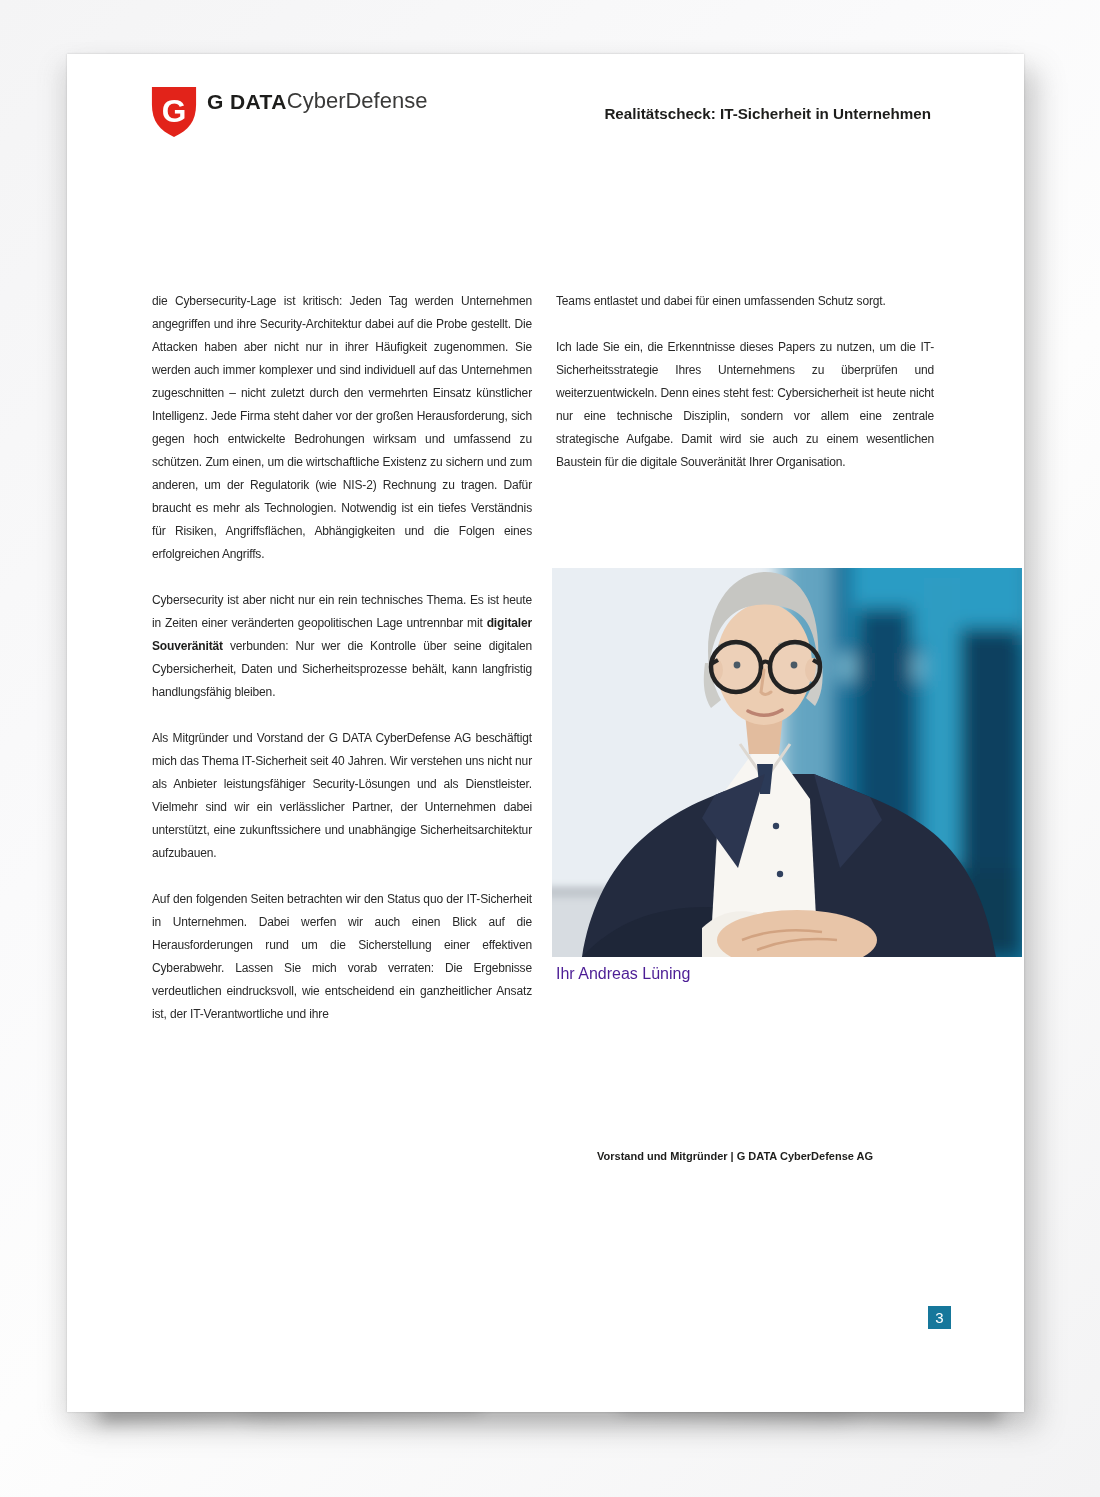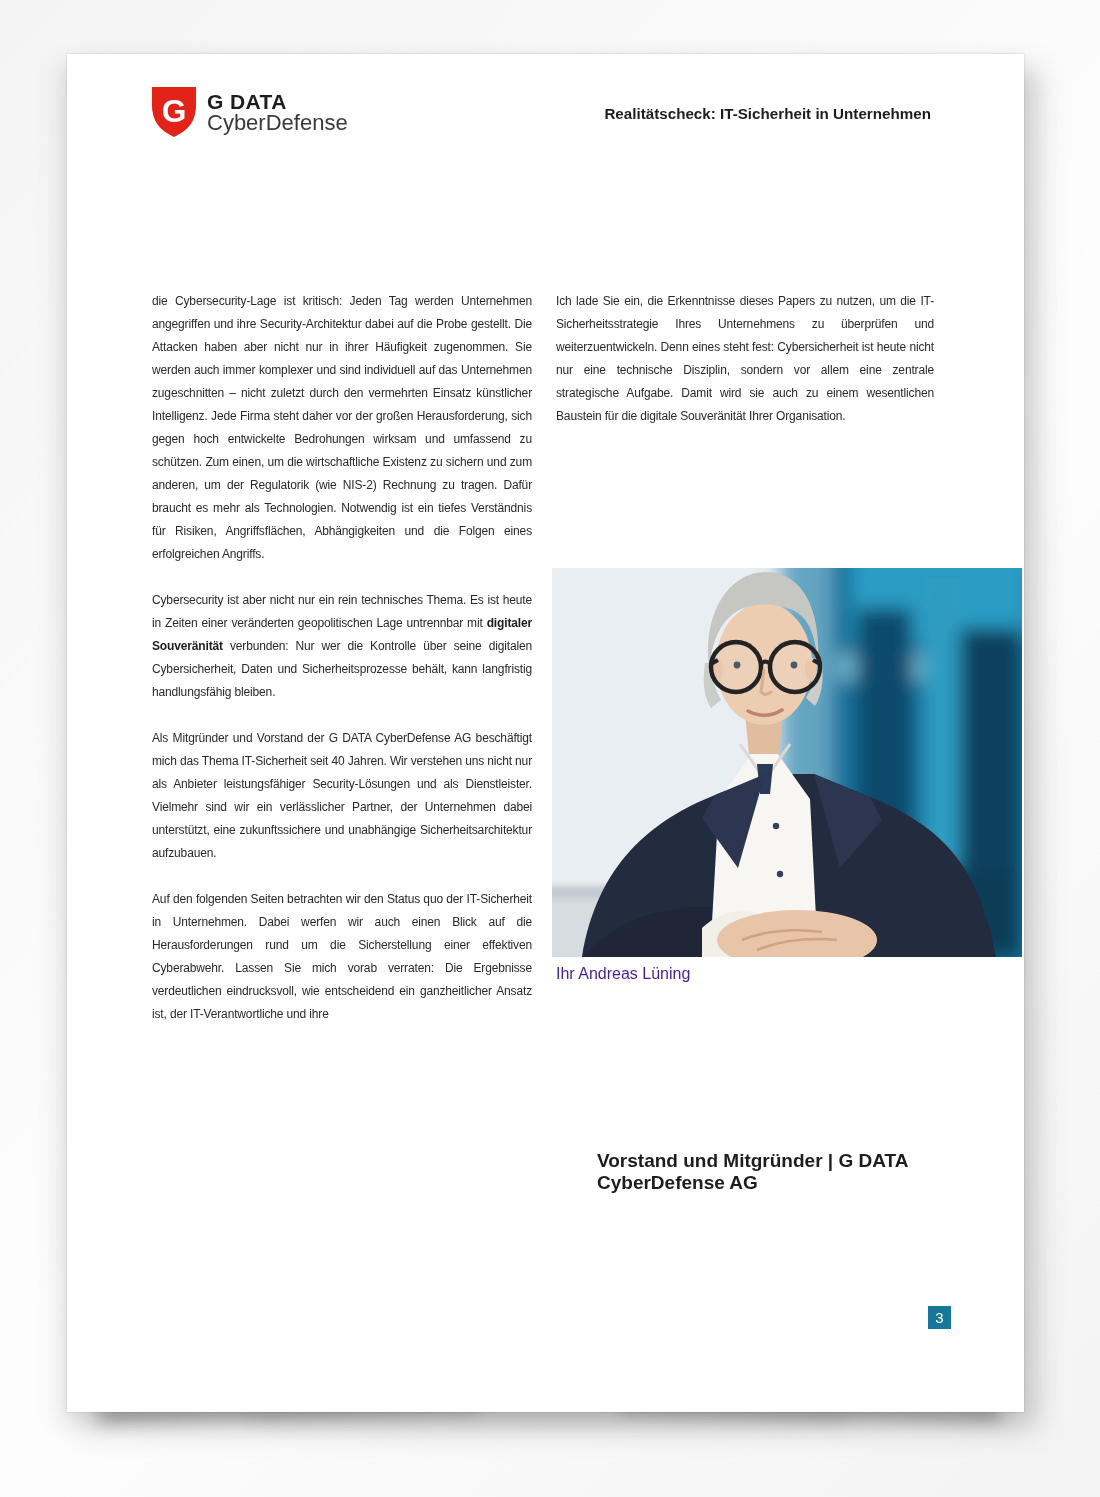--- a/index.html
+++ b/index.html
@@ -15,41 +15,41 @@
   .stack-shadow.s2{left:620px;top:1382px;width:380px;height:20px;transform:rotate(1.6deg);box-shadow:0 14px 16px rgba(0,0,0,.30);}
   .stack-shadow.s3{left:250px;top:1378px;width:600px;height:20px;box-shadow:0 18px 26px rgba(0,0,0,.16);}
 
   .sheet{
     position:absolute;left:67px;top:54px;width:957px;height:1358px;background:#ffffff;z-index:2;
     box-shadow:0 0 2px rgba(0,0,0,.18), 14px 16px 26px rgba(90,90,90,.28), -8px 10px 22px rgba(120,120,120,.16);
   }
 
   
   .brand{position:absolute;left:83px;top:30px;display:flex;align-items:flex-start;gap:9px;}
-  .brand-text{display:flex;flex-direction:column;padding-top:7px;}
+  .brand-text{display:flex;flex-direction:row;padding-top:7px;}
   .brand-name{font-size:21px;font-weight:800;color:#1d1d1b;letter-spacing:.4px;line-height:22px;}
   .brand-sub{font-size:22px;font-weight:400;color:#3a3a39;line-height:19px;}
   .doc-title{position:absolute;right:93px;top:51px;font-size:15.2px;font-weight:700;color:#1d1d1b;text-align:right;}
 
   
   .page-title{position:absolute;left:84px;top:148px;font-size:33px;font-weight:400;color:#1d1d1b;letter-spacing:-.3px;}
 
   
   .body-text{font-size:12px;line-height:23px;letter-spacing:-.15px;color:#292929;}
   .col-left{position:absolute;left:85px;top:236px;width:380px;}
   .col-right{position:absolute;left:489px;top:236px;width:378px;}
   .body-text p{margin:0 0 23px;text-align:justify;}
   .body-text b{font-weight:700;color:#1d1d1b;}
 
   
   .photo{position:absolute;left:485px;top:514px;width:470px;height:389px;overflow:hidden;background:#e9edf2;}
   .photo svg{display:block;}
 
   .photo-caption{position:absolute;left:489px;top:911px;font-size:16px;color:#4c1d95;}
-  .photo-credit{position:absolute;left:530px;top:1096px;font-size:19px;font-weight:700;color:#1d1d1b;}
+  .photo-credit{position:absolute;left:530px;top:1096px;font-size:11px;font-weight:700;color:#1d1d1b;}
 
   .page-num{
     position:absolute;left:861px;top:1252px;width:23px;height:23px;
     display:flex;align-items:center;justify-content:center;
     color:#ffffff;font-size:15px;font-weight:400;
   }
 </style>
 </head>
 <body>
 
@@ -75,20 +75,21 @@
 
 
   <div class="col-left body-text">
     <p>die Cybersecurity-Lage ist kritisch: Jeden Tag werden Unternehmen angegriffen und ihre Security-Architektur dabei auf die Probe gestellt. Die Attacken haben aber nicht nur in ihrer Häufigkeit zugenommen. Sie werden auch immer komplexer und sind individuell auf das Unternehmen zugeschnitten – nicht zuletzt durch den vermehrten Einsatz künstlicher Intelligenz. Jede Firma steht daher vor der großen Herausforderung, sich gegen hoch entwickelte Bedrohungen wirksam und umfassend zu schützen. Zum einen, um die wirtschaftliche Existenz zu sichern und zum anderen, um der Regulatorik (wie NIS-2) Rechnung zu tragen. Dafür braucht es mehr als Technologien. Notwendig ist ein tiefes Verständnis für Risiken, Angriffsflächen, Abhängigkeiten und die Folgen eines erfolgreichen Angriffs.</p>
     <p><span>Cybersecurity ist aber nicht nur ein rein technisches Thema. Es ist heute in Zeiten einer veränderten geopolitischen Lage untrennbar mit </span><b>digitaler Souveränität</b><span> verbunden: Nur wer die Kontrolle über seine digitalen Cybersicherheit, Daten und Sicherheitsprozesse behält, kann langfristig handlungsfähig bleiben.</span></p>
     <p>Als Mitgründer und Vorstand der G DATA CyberDefense AG beschäftigt mich das Thema IT-Sicherheit seit 40 Jahren. Wir verstehen uns nicht nur als Anbieter leistungsfähiger Security-Lösungen und als Dienstleister. Vielmehr sind wir ein verlässlicher Partner, der Unternehmen dabei unterstützt, eine zukunftssichere und unabhängige Sicherheitsarchitektur aufzubauen.</p>
     <p>Auf den folgenden Seiten betrachten wir den Status quo der IT-Sicherheit in Unternehmen. Dabei werfen wir auch einen Blick auf die Herausforderungen rund um die Sicherstellung einer effektiven Cyberabwehr. Lassen Sie mich vorab verraten: Die Ergebnisse verdeutlichen eindrucksvoll, wie entscheidend ein ganzheitlicher Ansatz ist, der IT-Verantwortliche und ihre</p>
   </div>
 
   <div class="col-right body-text">
+    <p>Teams entlastet und dabei für einen umfassenden Schutz sorgt.</p>
     <p>Ich lade Sie ein, die Erkenntnisse dieses Papers zu nutzen, um die IT-Sicherheitsstrategie Ihres Unternehmens zu überprüfen und weiterzuentwickeln. Denn eines steht fest: Cybersicherheit ist heute nicht nur eine technische Disziplin, sondern vor allem eine zentrale strategische Aufgabe. Damit wird sie auch zu einem wesentlichen Baustein für die digitale Souveränität Ihrer Organisation.</p>
   </div>
 
   <div class="photo">
     <svg width="470" height="389" viewBox="0 0 470 389" aria-hidden="true">
       <defs>
         <filter id="bgblur" x="-20%" y="-20%" width="140%" height="140%">
             <feGaussianBlur stdDeviation="9"></feGaussianBlur>
           </filter>
         <filter id="softblur" x="-20%" y="-20%" width="140%" height="140%">

